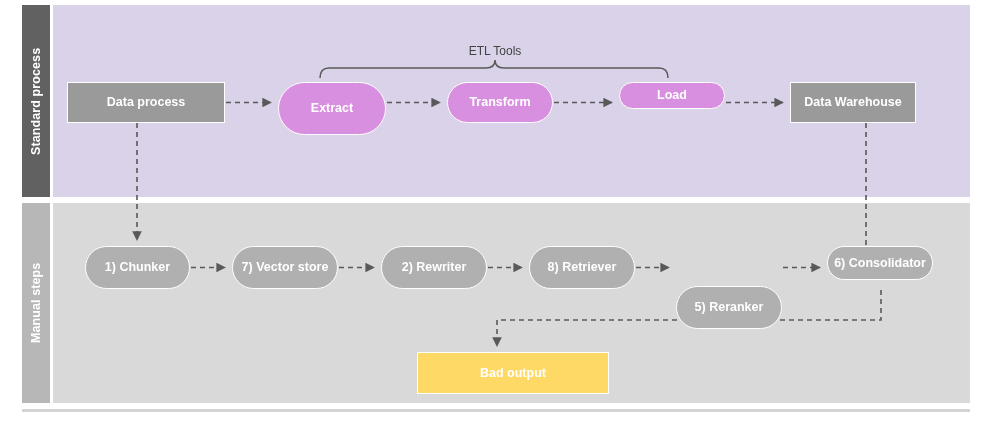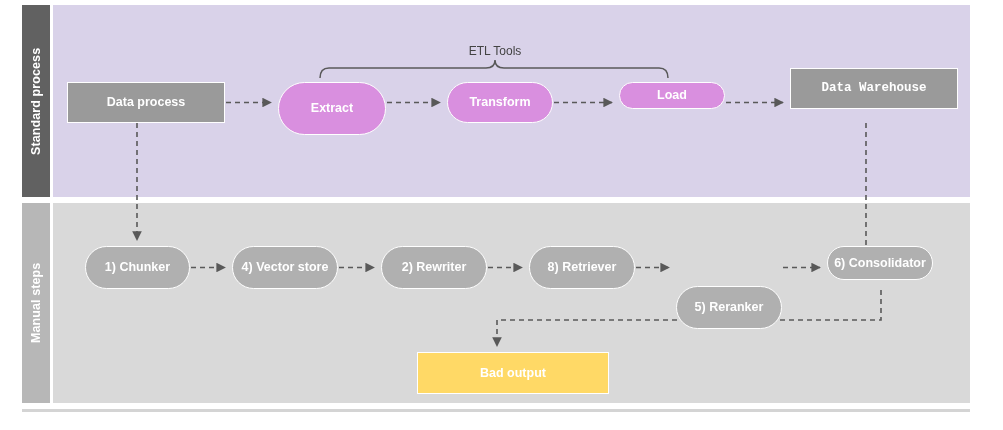--- a/index.html
+++ b/index.html
@@ -68,21 +68,21 @@
   .node.grey   { background: #9a9a9a; }
   .node.purple { background: #d98fdf; }
   .node.step   { background: #b0b0b0; }
   .node.warn   { background: #ffd966; color: #ffffff; }
 
   
   #node-data-sources  { left: 67px;  top: 82px;  width: 158px; height: 41px; }
   #node-extract       { left: 278px; top: 82px;  width: 108px; height: 53px; }
   #node-transform     { left: 447px; top: 82px;  width: 106px; height: 41px; }
   #node-load          { left: 619px; top: 82px;  width: 106px; height: 27px; }
-  #node-data-warehouse{ left: 790px; top: 68px;  width: 168px; height: 41px; font-family: Liberation Mono, monospace; }
+  #node-data-warehouse{ left: 790px; top: 82px;  width: 126px; height: 41px; }
 
   
   #node-chunker       { left: 85px;  top: 246px; width: 105px; height: 43px; text-align: center; }
   #node-vector-store  { left: 232px; top: 246px; width: 106px; height: 43px; }
   #node-rewriter      { left: 381px; top: 246px; width: 106px; height: 43px; }
   #node-retriever     { left: 529px; top: 246px; width: 106px; height: 43px; }
   #node-reranker      { left: 676px; top: 246px; width: 106px; height: 43px; margin-top: 40px; }
   #node-consolidator  { left: 827px; top: 246px; width: 106px; height: 34px; }
   #node-bad-output    { left: 417px; top: 352px; width: 192px; height: 42px; }
 
@@ -156,21 +156,21 @@
   <div id="node-extract" class="node pill purple">Extract</div>
 
   <div id="node-transform" class="node pill purple">Transform</div>
 
   <div id="node-load" class="node pill purple">Load</div>
 
   <div id="node-data-warehouse" class="node rect grey">Data Warehouse</div>
 
   <div id="node-chunker" class="node pill step">1) Chunker</div>
 
-  <div id="node-vector-store" class="node pill step">4) Vector store</div>
+  <div id="node-vector-store" class="node pill step">7) Vector store</div>
 
   <div id="node-rewriter" class="node pill step">2) Rewriter</div>
 
   <div id="node-retriever" class="node pill step">8) Retriever</div>
 
   <div id="node-reranker" class="node pill step">5) Reranker</div>
 
   <div id="node-consolidator" class="node pill step">6) Consolidator</div>
 
   <div id="node-bad-output" class="node rect warn">Bad output</div>

